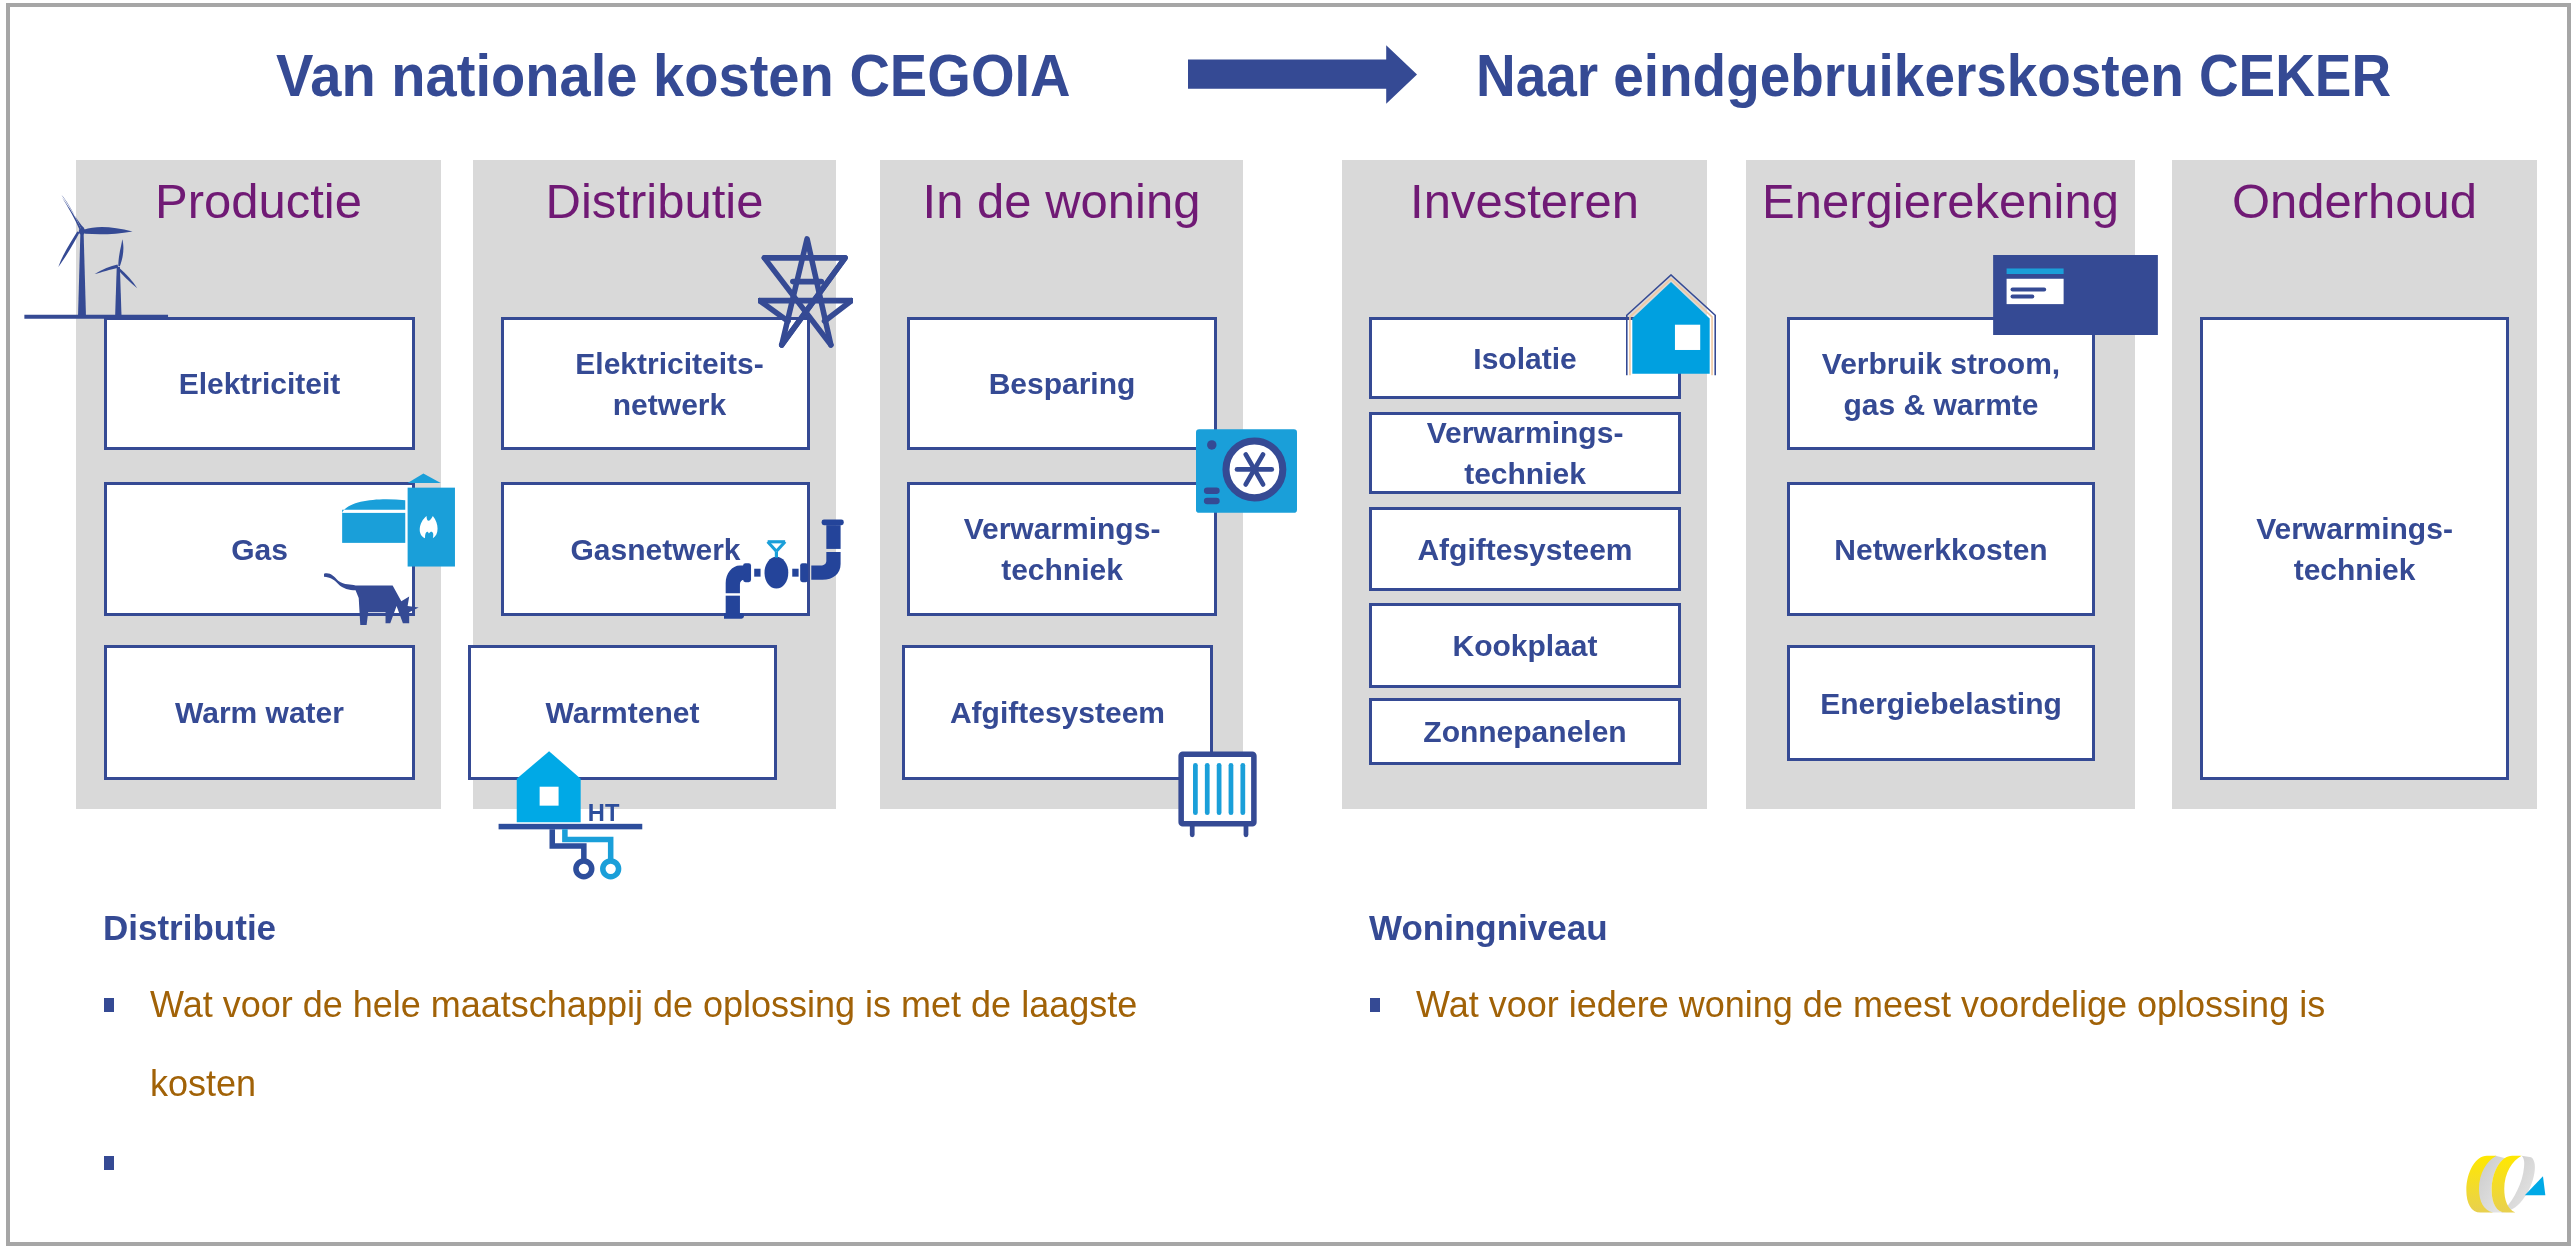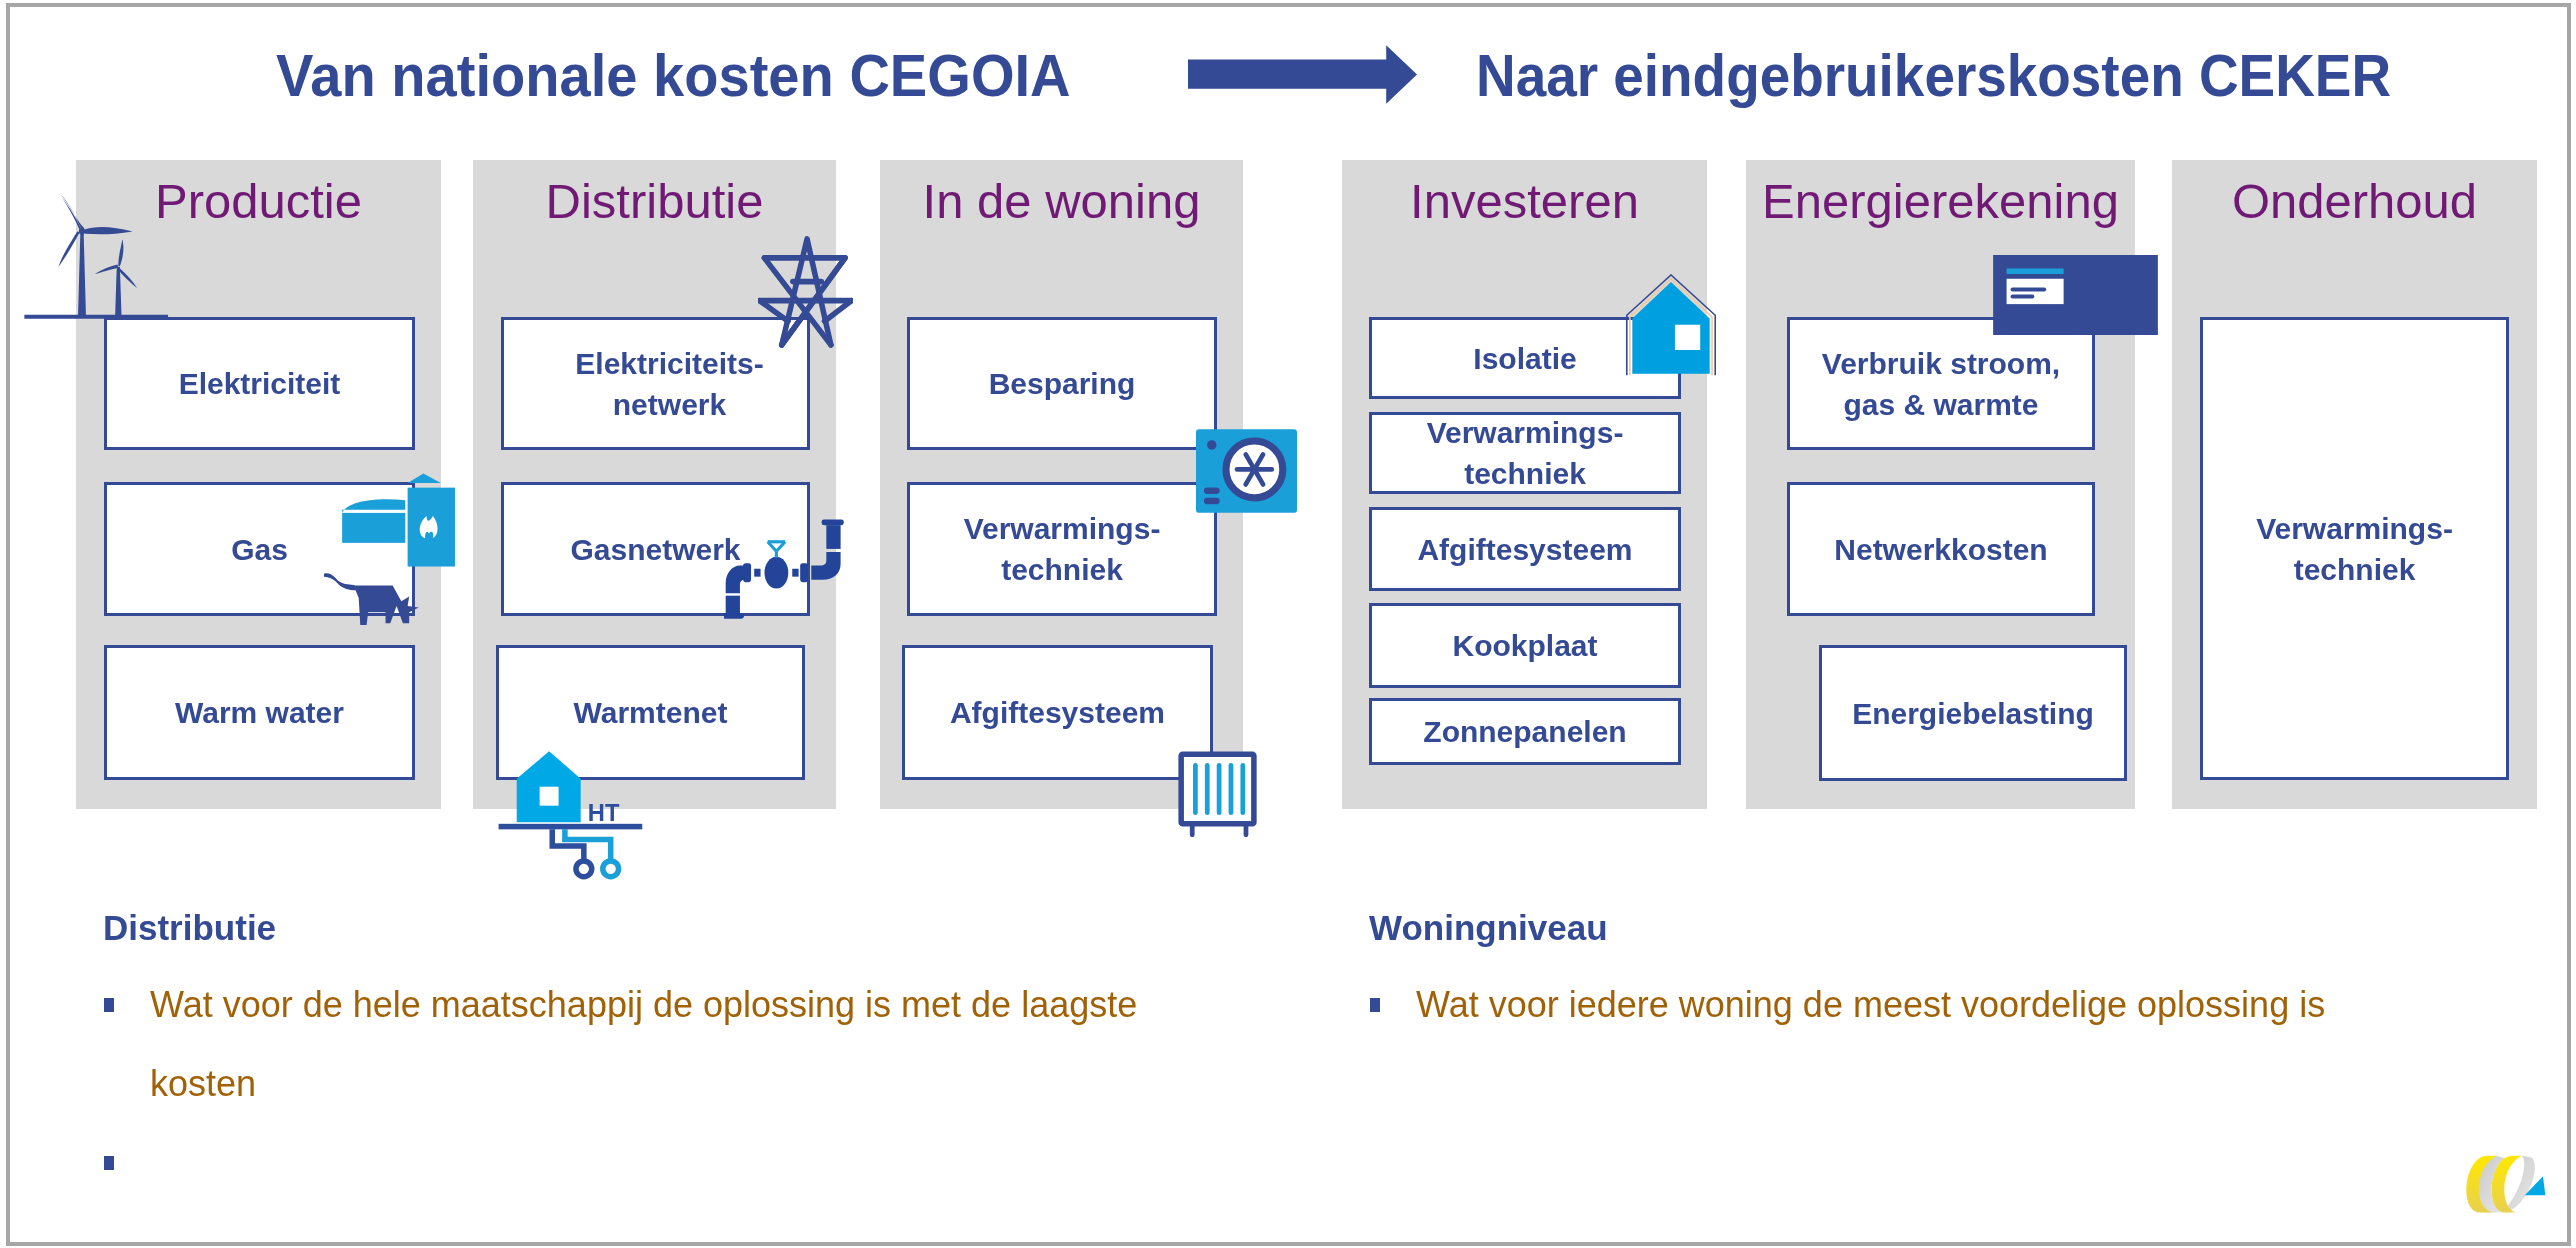--- a/index.html
+++ b/index.html
@@ -63,21 +63,21 @@
   <path d="M128,90 C118,86 120,70 130,62 C130,70 134,70 138,62 C146,72 146,86 138,90 C140,82 136,80 133,84 C131,80 128,82 128,90 Z" fill="#ffffff"></path>
   <path d="M0,135 C8,133 12,138 18,144 C26,150 34,148 40,150 L87,150 L98,170 L108,164 L106,176 L120,178 L108,184 L108,198 L100,198 L92,176 L84,198 L78,198 L78,184 L56,184 L54,200 L46,200 L44,166 L40,156 C32,156 24,154 18,148 C12,142 8,140 0,139 Z" fill="#354a94"></path>
 </svg>
 
 <div class="col" style="left:473px; width:363px;">
   <div class="col-head">Distributie</div>
 </div>
 <div class="box" style="left:501px; top:317px; width:309px; height:133px;padding-left:28px;">Elektriciteits-
 netwerk</div>
 <div class="box" style="left:501px; top:482px; width:309px; height:134px;">Gasnetwerk</div>
-<div class="box" style="left:496px; top:645px; width:309px; height:135px;">Warmtenet</div>
+<div class="box" style="left:468px; top:645px; width:309px; height:135px;">Warmtenet</div>
 
 <svg class="icon" style="left:758px; top:234px; width:95px; height:115px;" viewBox="0 0 120 145">
   <g stroke="#354a94" stroke-width="7" fill="none" stroke-linecap="round" stroke-linejoin="round">
     <polyline points="30,140 62,6 92,140"></polyline>
     <polyline points="8,30 110,30 30,140"></polyline>
     <polyline points="110,30 30,140"></polyline>
     <polyline points="8,30 92,140"></polyline>
     <line x1="2" y1="84" x2="118" y2="84"></line>
     <line x1="2" y1="84" x2="38" y2="110"></line>
     <line x1="118" y1="84" x2="84" y2="110"></line>
@@ -170,21 +170,21 @@
   <polygon points="8,126 8,56 57,10 106,56 106,126" fill="#00a0e0"></polygon>
   <rect x="62" y="64" width="32" height="32" fill="#ffffff"></rect>
 </svg>
 
 <div class="col" style="left:1746px; width:389px;">
   <div class="col-head">Energierekening</div>
 </div>
 <div class="box" style="left:1787px; top:317px; width:308px; height:133px;">Verbruik stroom,
 gas &amp; warmte</div>
 <div class="box" style="left:1787px; top:482px; width:308px; height:134px;">Netwerkkosten</div>
-<div class="box" style="left:1787px; top:645px; width:308px; height:136px;margin-left:32px;">Energiebelasting</div>
+<div class="box" style="left:1787px; top:645px; width:308px; height:116px;">Energiebelasting</div>
 
 <svg class="icon" style="left:1993px; top:255px; width:165px; height:80px;" viewBox="0 0 208 101">
   <rect x="0" y="0" width="208" height="101" fill="#354a94"></rect>
   <rect x="17" y="17" width="72" height="7" fill="#1a9fd9"></rect>
   <rect x="17" y="30" width="72" height="32" fill="#ffffff"></rect>
   <rect x="22" y="41" width="45" height="5" rx="2.5" fill="#354a94"></rect>
   <rect x="22" y="50" width="30" height="5" rx="2.5" fill="#354a94"></rect>
 </svg>
 
 <div class="col" style="left:2172px; width:365px;">

